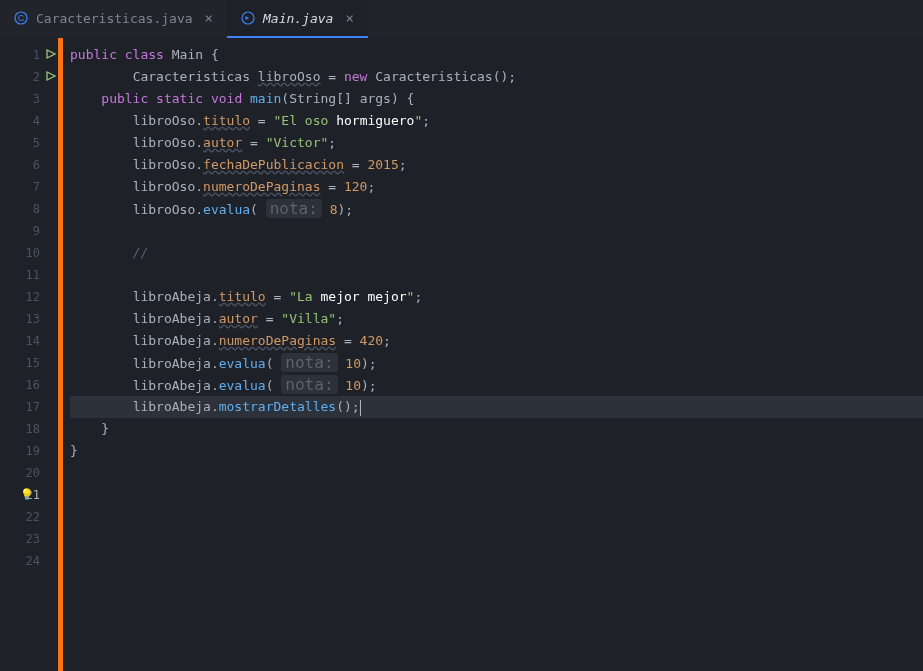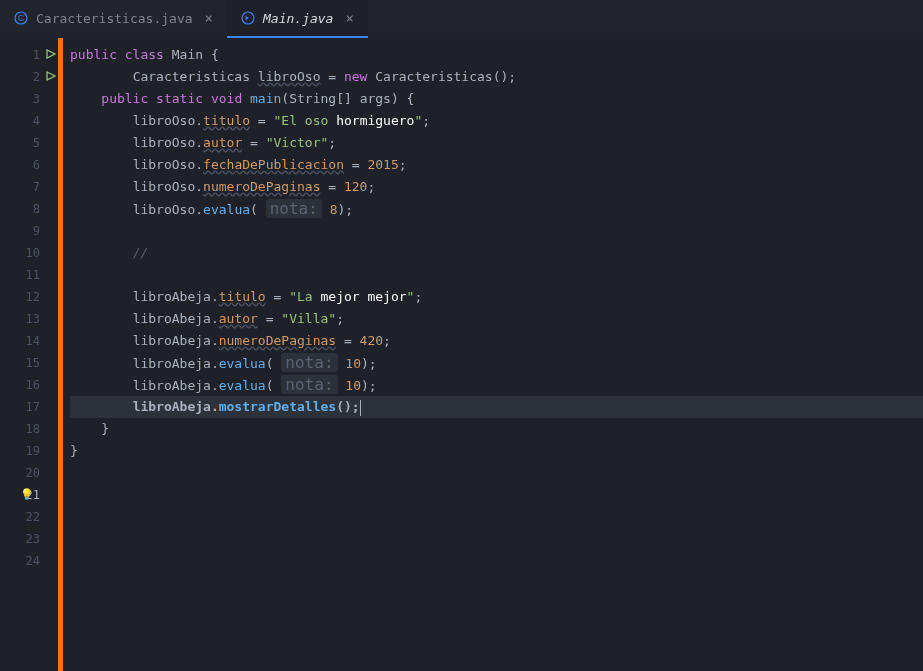--- a/index.html
+++ b/index.html
@@ -91,21 +91,20 @@
       border-left: 5px solid #f97316;
       position: relative;
     }
     .code-line {
       height: 22px;
       line-height: 22px;
       white-space: pre;
     }
     .code-line.highlight {
       background: #2c313a;
-      font-weight: bold;
     }
     .kw { color: #c678dd; }
     .type { color: #abb2bf; }
     .fn { color: #61afef; }
     .field-u { color: #d19a66; text-decoration: underline; text-decoration-style: wavy; text-decoration-color: #4b5263; }
     .str { color: #98c379; }
     .str-u { color: #ffffff; text-decoration-style: wavy; text-decoration-color: #4b5263; }
     .num { color: #d19a66; }
     .cmt { color: #5c6370; font-style: italic; }
     .hint { color: #5c6370; background: #2c313a; padding: 0 4px; border-radius: 3px; font-size: 16px; }

